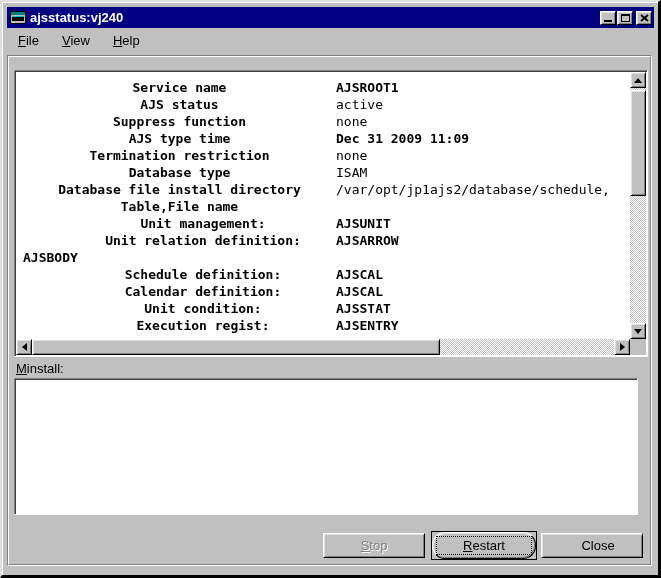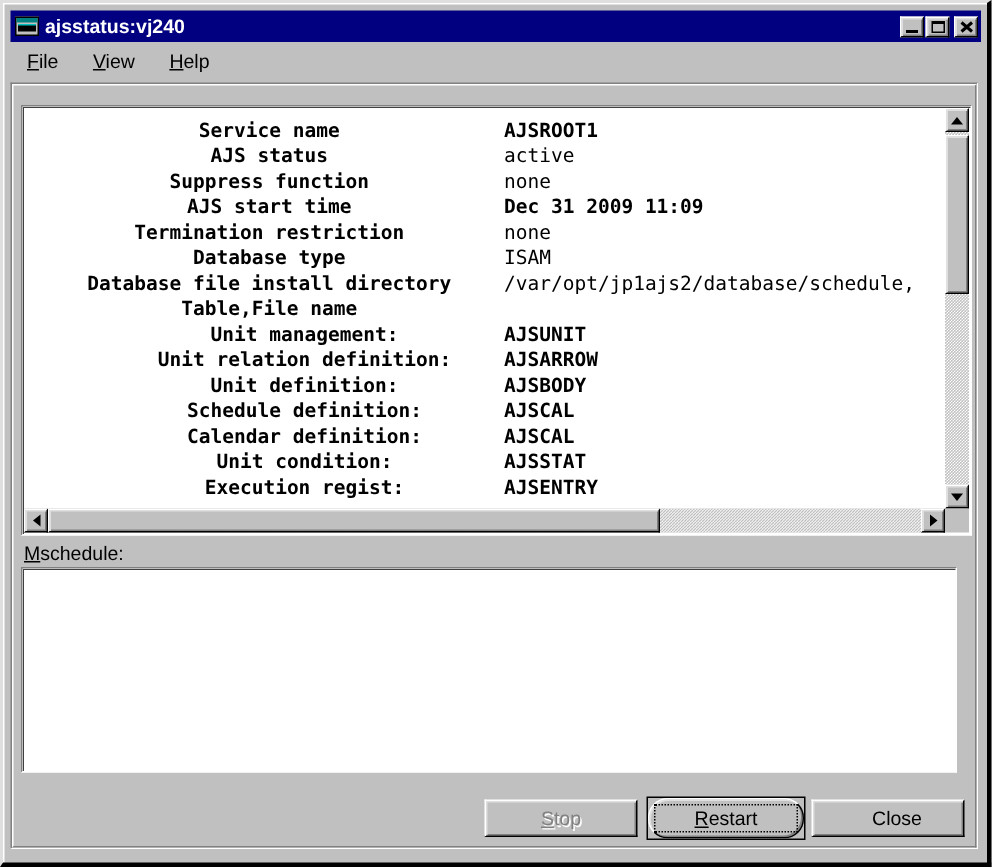--- a/index.html
+++ b/index.html
@@ -139,21 +139,21 @@
         </div>
       <div class="srow">
           <span class="lab">AJS status</span>
           <span class="val">active</span>
         </div>
       <div class="srow">
           <span class="lab">Suppress function</span>
           <span class="val">none</span>
         </div>
       <div class="srow">
-          <span class="lab">AJS start time</span>
+          <span class="lab">AJS type time</span>
           <span class="val vb">Dec 31 2009 11:09</span>
         </div>
       <div class="srow">
           <span class="lab">Termination restriction</span>
           <span class="val">none</span>
         </div>
       <div class="srow">
           <span class="lab">Database type</span>
           <span class="val">ISAM</span>
         </div>
@@ -167,21 +167,20 @@
         </div>
       <div class="srow ind">
           <span class="lab">Unit management:</span>
           <span class="val vb">AJSUNIT</span>
         </div>
       <div class="srow ind">
           <span class="lab">Unit relation definition:</span>
           <span class="val vb">AJSARROW</span>
         </div>
       <div class="srow ind">
-          <span class="lab">Unit definition:</span>
           <span class="val vb">AJSBODY</span>
         </div>
       <div class="srow ind">
           <span class="lab">Schedule definition:</span>
           <span class="val vb">AJSCAL</span>
         </div>
       <div class="srow ind">
           <span class="lab">Calendar definition:</span>
           <span class="val vb">AJSCAL</span>
         </div>
@@ -210,21 +209,21 @@
           <div class="tri-left"></div>
         </div>
       <div class="thumb raised"></div>
       <div class="btn-right raised">
           <div class="tri-right"></div>
         </div>
     </div>
     <div class="corner"></div>
   </div>
 
-  <div class="messages-label"><span class="mn">M</span><span>schedule:</span></div>
+  <div class="messages-label"><span class="mn">M</span><span>install:</span></div>
   <div class="messages-box sunken"><span></span></div>
 
   <div class="pushbtn disabled btn-stop">
     <span><span class="mn">S</span><span>top</span></span>
   </div>
 
   <div class="default-outer">
     <div class="pushbtn">
       <span><span class="mn">R</span><span>estart</span></span>
       <div class="focus-rect"></div>

